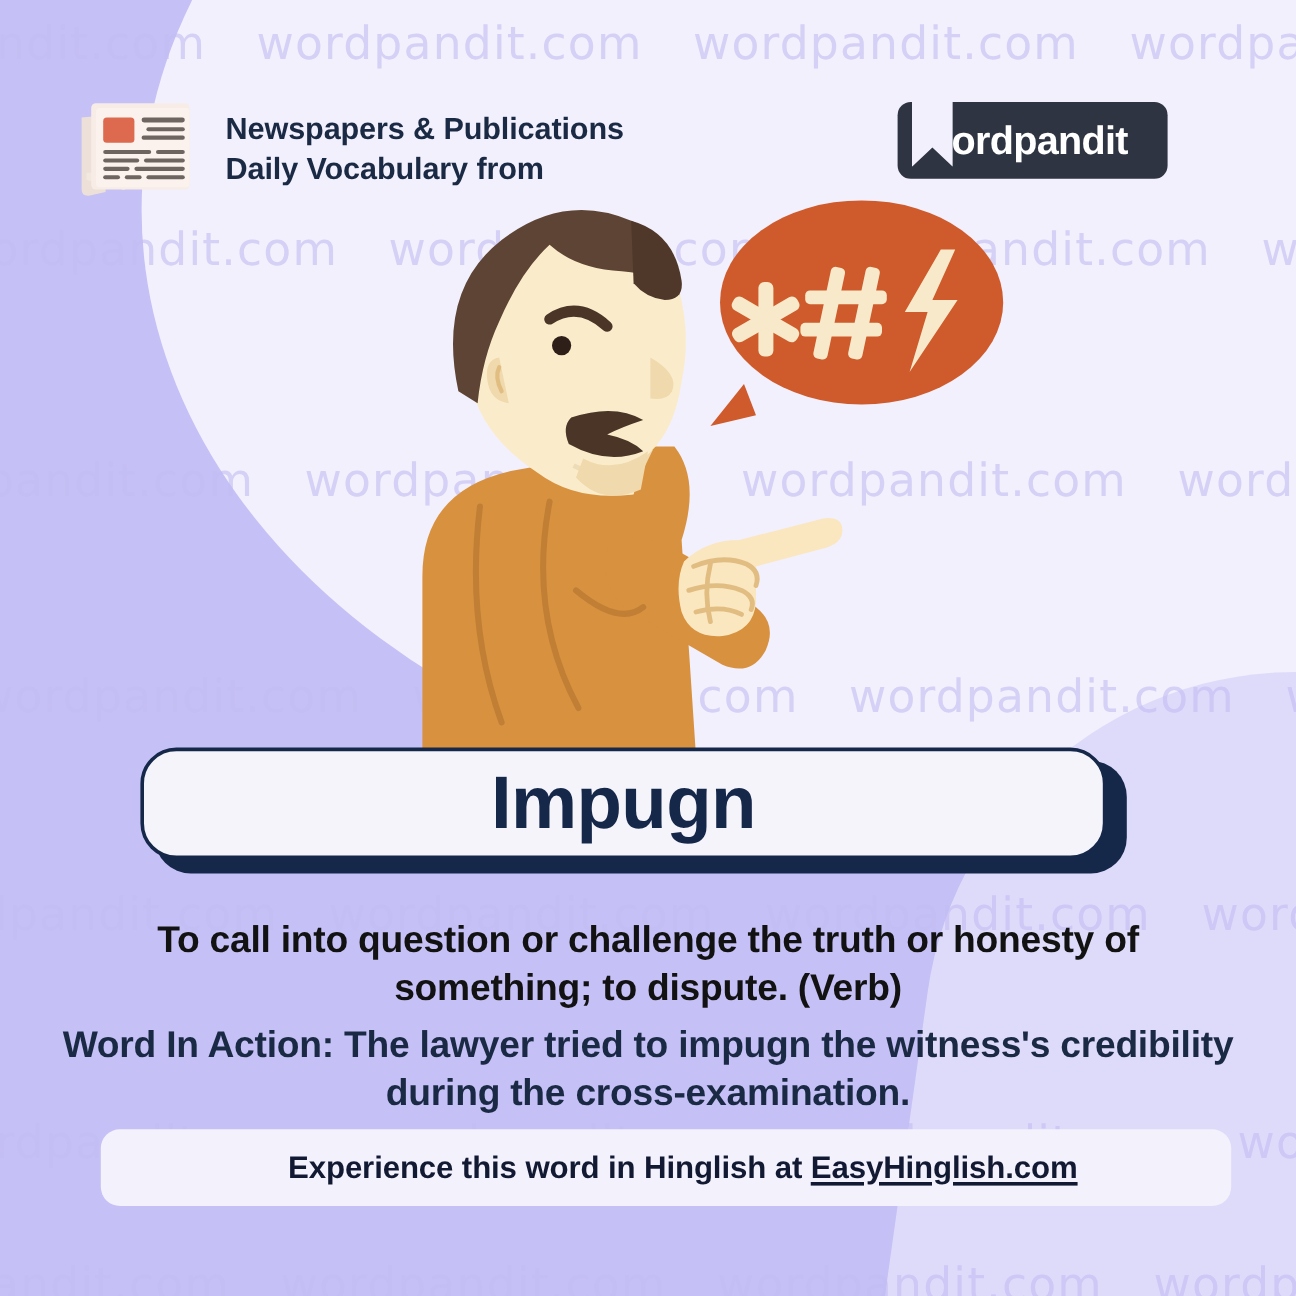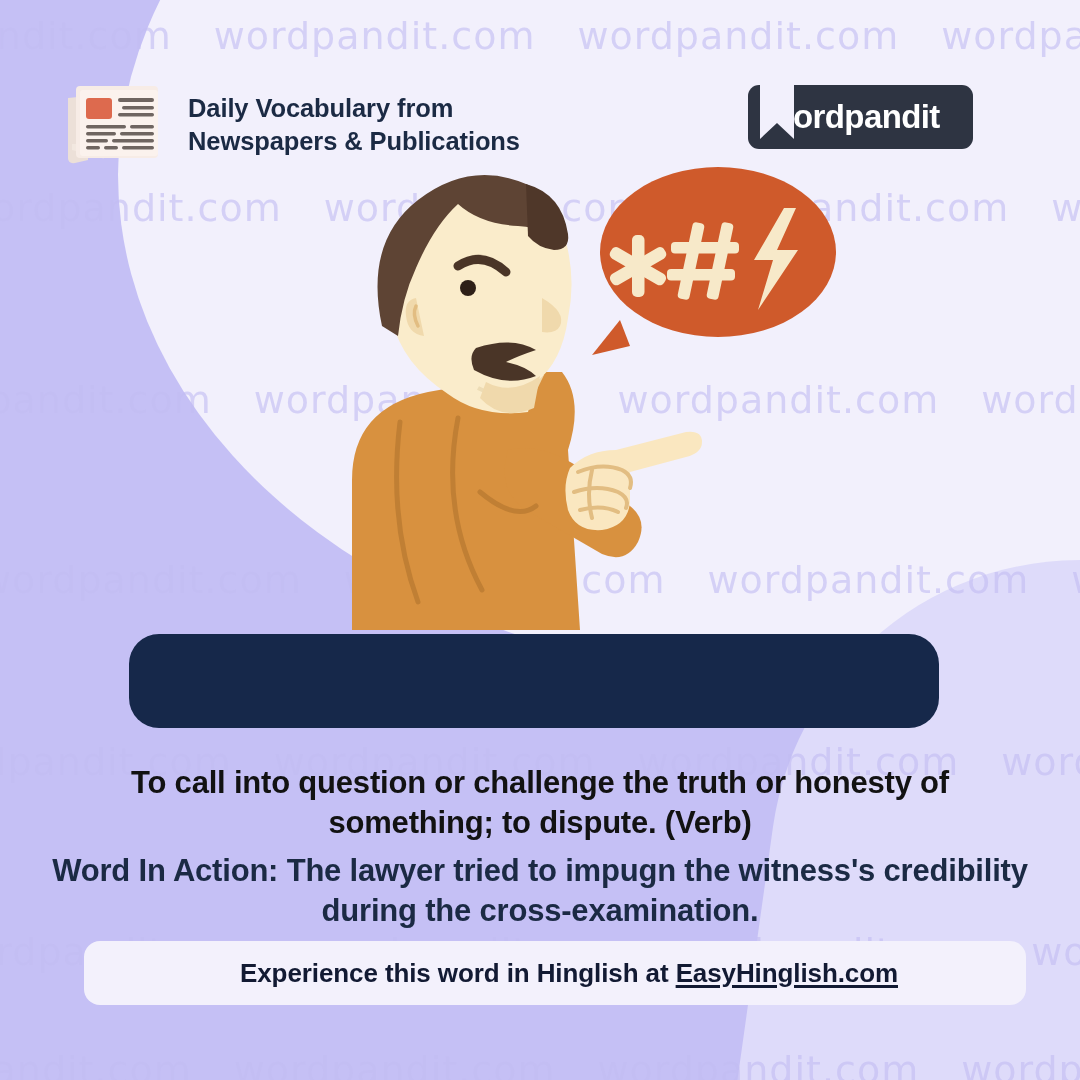--- a/index.html
+++ b/index.html
@@ -207,22 +207,22 @@
       <rect x="62" y="60" width="34" height="3.4" rx="1.7" fill="#6f6560"></rect>
       <rect x="28" y="67" width="22" height="3.4" rx="1.7" fill="#6f6560"></rect>
       <rect x="54" y="67" width="42" height="3.4" rx="1.7" fill="#6f6560"></rect>
       <rect x="28" y="74" width="14" height="3.4" rx="1.7" fill="#6f6560"></rect>
       <rect x="46" y="74" width="14" height="3.4" rx="1.7" fill="#6f6560"></rect>
       <rect x="64" y="74" width="32" height="3.4" rx="1.7" fill="#6f6560"></rect>
     </svg>
   </div>
 
   <div id="header-title">
+    <div>Newspapers &amp; Publications</div>
     <div>Daily Vocabulary from</div>
-    <div>Newspapers &amp; Publications</div>
   </div>
 
   <div id="logo">
     <div id="logo-bookmark">
       <svg viewBox="0 0 34 56" width="34" height="56">
         <path d="M0 0 H34 V56 L17 40 L0 56 Z" fill="#f2f0fc"></path>
       </svg>
     </div>
     <div id="logo-text">ordpandit</div>
   </div>
@@ -296,20 +296,23 @@
 
       <path d="M148 238 Q170 250 196 244" stroke="#eddcb5" stroke-width="4" fill="none"></path>
 
       <path d="M150 248 Q172 272 204 258 L210 226 Q182 246 156 232 Z" fill="#f0d9ac"></path>
     </g>
   </svg>
 </div>
 
 <div id="word-card-wrap">
   <div id="word-card-shadow"></div>
+  <div id="word-card">
+    <div id="word-title">Impugn</div>
+  </div>
 </div>
 
 <div id="definition">To call into question or challenge the truth or honesty of something; to dispute. (Verb)</div>
 
 <div id="word-in-action">Word In Action: The lawyer tried to impugn the witness's credibility during the cross-examination.</div>
 
 <div id="footer-bar">
   <div id="footer-text">
     <span>Experience this word in Hinglish at </span><a id="footer-link" href="#">EasyHinglish.com</a>
   </div>

